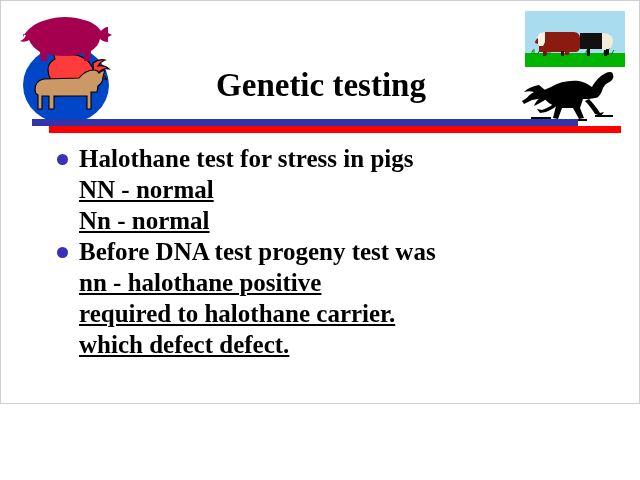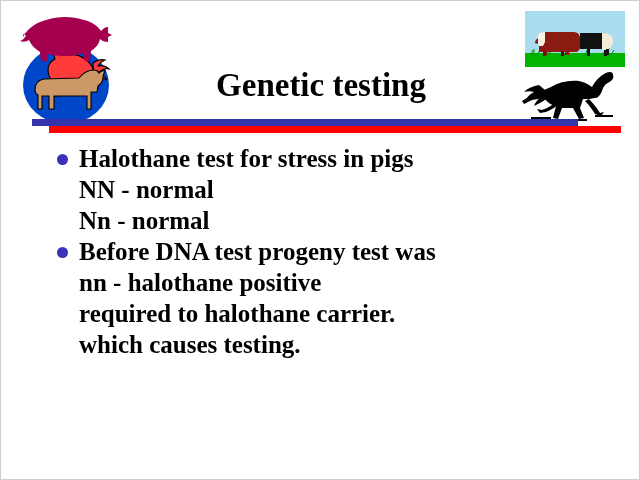--- a/index.html
+++ b/index.html
@@ -3,21 +3,21 @@
 <meta charset="utf-8">
 <style>
   html, body {
     margin: 0;
     padding: 0;
     background: #ffffff;
   }
   #slide {
     position: relative;
     width: 640px;
-    height: 480px;
+    height: 404px;
     background: #ffffff;
     overflow: hidden;
     font-family: "Liberation Serif", "DejaVu Serif", serif;
     border: 1px solid #cfcfcf;
     box-sizing: border-box;
   }
 
   
   #logo-farm {
     position: absolute;
@@ -102,20 +102,21 @@
     width: 11px;
     height: 11px;
     border-radius: 50%;
     background: #3b30b8;
   }
   .row-text {
     display: block;
   }
   .row.sub .row-text {
     padding-left: 0px;
+    text-decoration: underline;
   }
 </style>
 </head>
 <body>
 
 <div id="slide">
 
   <div id="logo-farm">
     <svg viewBox="0 0 110 118" width="110" height="118" xmlns="http://www.w3.org/2000/svg">
 
@@ -227,17 +228,17 @@
     <div class="row sub">
       <span class="row-text">nn - halothane positive</span>
     </div>
 
     <div class="row sub">
       <span class="row-text">required to halothane carrier.</span>
     </div>
 
 
     <div class="row sub">
-      <span class="row-text">which causes testing.</span>
+      <span class="row-text">which defect defect.</span>
     </div>
 
   </div>
 </div>
 
 </body></html>

